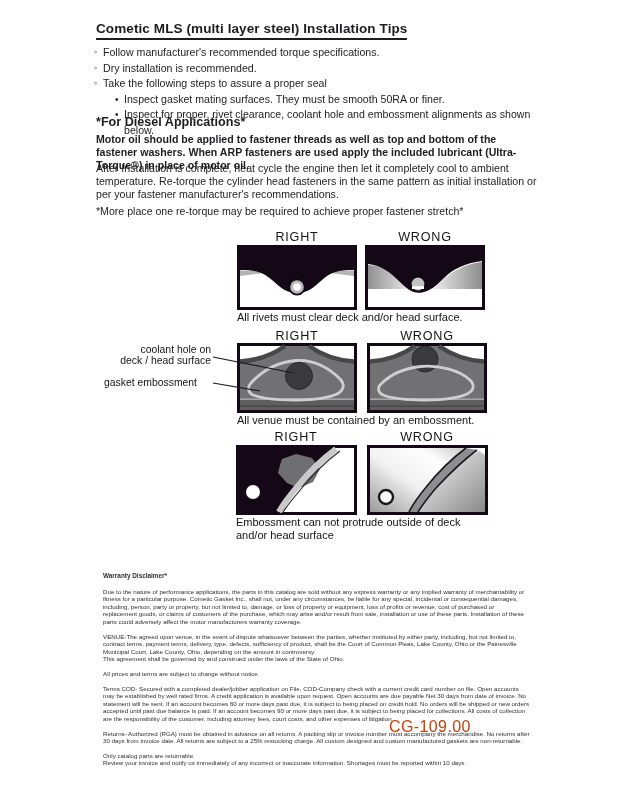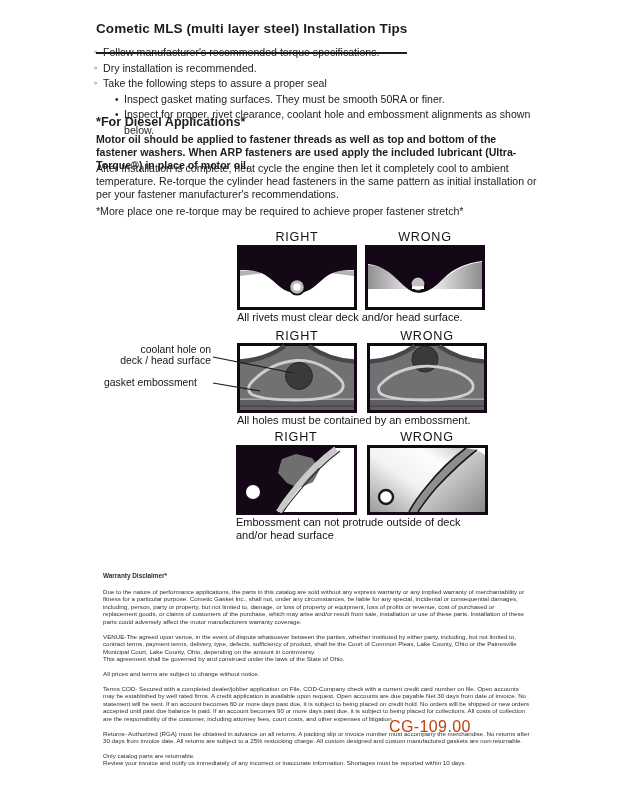--- a/index.html
+++ b/index.html
@@ -4,21 +4,21 @@
 <style>
   html,body{margin:0;padding:0;background:#ffffff;}
   .page{
     position:relative;width:618px;height:800px;background:#ffffff;
     font-family:"Liberation Sans","DejaVu Sans",sans-serif;color:#1d1d1f;
     overflow:hidden;
   }
   .abs{position:absolute;}
   .title{
     left:96px;top:21px;font-size:13.5px;font-weight:bold;
-    border-bottom:2px solid #1d1d1f;padding-bottom:16px;letter-spacing:.1px;
+    border-bottom:2px solid #1d1d1f;padding-bottom:2px;letter-spacing:.1px;
   }
   .tips{left:94px;top:45px;width:450px;font-size:10.6px;line-height:15.6px;}
   .tip-row{display:flex;align-items:flex-start;}
   .tip-row .mk{width:9px;flex:0 0 9px;font-size:9px;line-height:15.6px;text-align:left;}
   .tip-row.sub{margin-left:21px;}
   .tip-row.sub .mk{width:9px;flex:0 0 9px;font-size:10px;}
   .diesel-heading{left:96px;top:115px;font-size:12.6px;font-weight:bold;}
   .para{left:96px;width:442px;font-size:10.6px;line-height:13.2px;}
   .p1{top:133px;font-weight:bold;}
   .p2{top:162px;}
@@ -134,21 +134,21 @@
     <rect x="3" y="55.4" width="114" height="1.6" fill="#a6a6a8"></rect>
     <rect x="3" y="62.5" width="114" height="1.4" fill="#47474a"></rect>
     <path d="M3,3 H48 C34,13 18,17.5 3,18.5 Z" fill="#ffffff"></path>
     <path d="M48,3 C34,13 18,17.5 3,18.5" stroke="#47474a" stroke-width="4.5" fill="none"></path>
     <path d="M117,3 H72 C86,13 102,17.5 117,18.5 Z" fill="#ffffff"></path>
     <path d="M72,3 C86,13 102,17.5 117,18.5" stroke="#47474a" stroke-width="4.5" fill="none"></path>
     <circle cx="58" cy="16" r="13" fill="#3a3a3d" stroke="#29292c" stroke-width="1"></circle>
     <path d="M16,52 C11,50 10,44 14,41 C24,31 38,25 54,23.5 C72,22 92,27 103,37 C108,42 107,47 101,50.5 C92,55 76,57 58,57 C40,57 25,55.5 16,52 Z" fill="none" stroke="#cfcfd1" stroke-width="2.8"></path>
   </svg>
 
-  <div class="abs caption" style="left:237px;top:414px;">All holes must be contained by an embossment.</div>
+  <div class="abs caption" style="left:237px;top:414px;">All venue must be contained by an embossment.</div>
 
   <div class="abs rw-label" style="left:236px;top:430px;">RIGHT</div>
   <div class="abs rw-label" style="left:367px;top:430px;">WRONG</div>
 
   <svg class="abs panel" style="left:236px;top:445px;" width="121" height="70" viewBox="0 0 121 70">
     <rect x="1.5" y="1.5" width="118" height="67" fill="#ffffff" stroke="#140817" stroke-width="3"></rect>
     <path d="M3,3 H99 C87,12 72,26 60,41 C50,53 45,61 42,67 H3 Z" fill="#140817"></path>
     <polygon points="46,14 60,9 76,13 84,24 77,37 63,43 51,38 42,28 44,20" fill="#6f6f72"></polygon>
     <path d="M100,4 C88,13 73,27 61,42 C51,54 46,61 43,67" stroke="#c9c9c9" stroke-width="6" fill="none"></path>
     <path d="M104,6 C92,15 77,29 65,44 C55,56 50,62 47,67" stroke="#2a2a2e" stroke-width="1.2" fill="none"></path>

